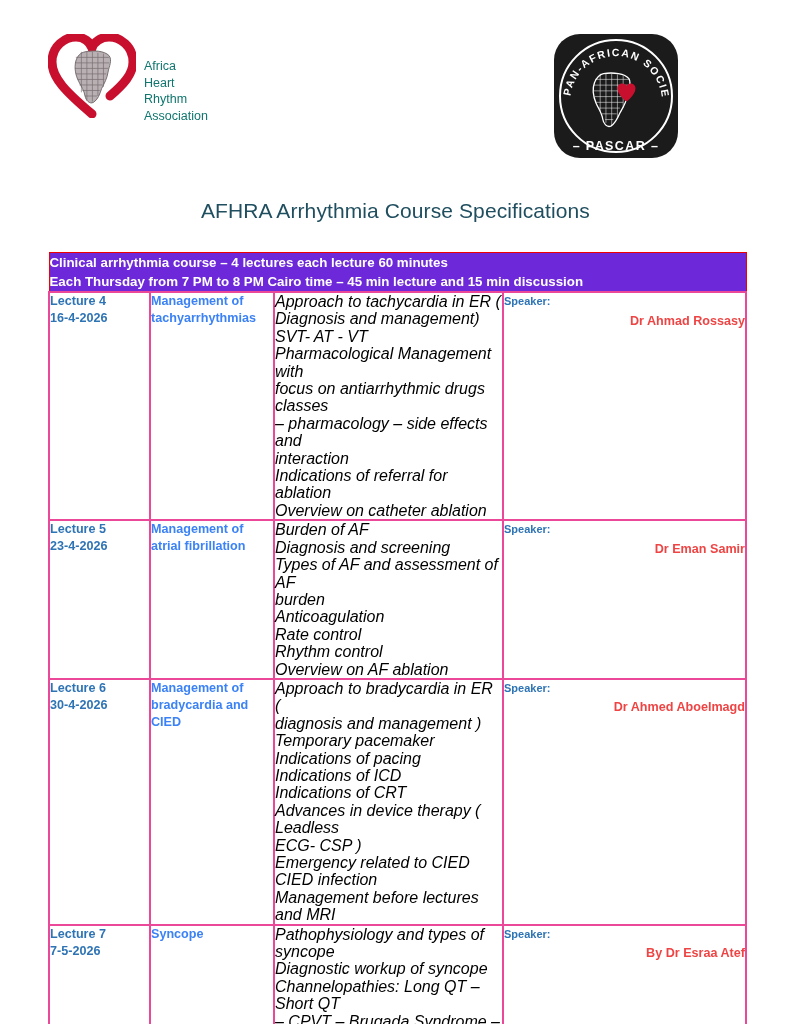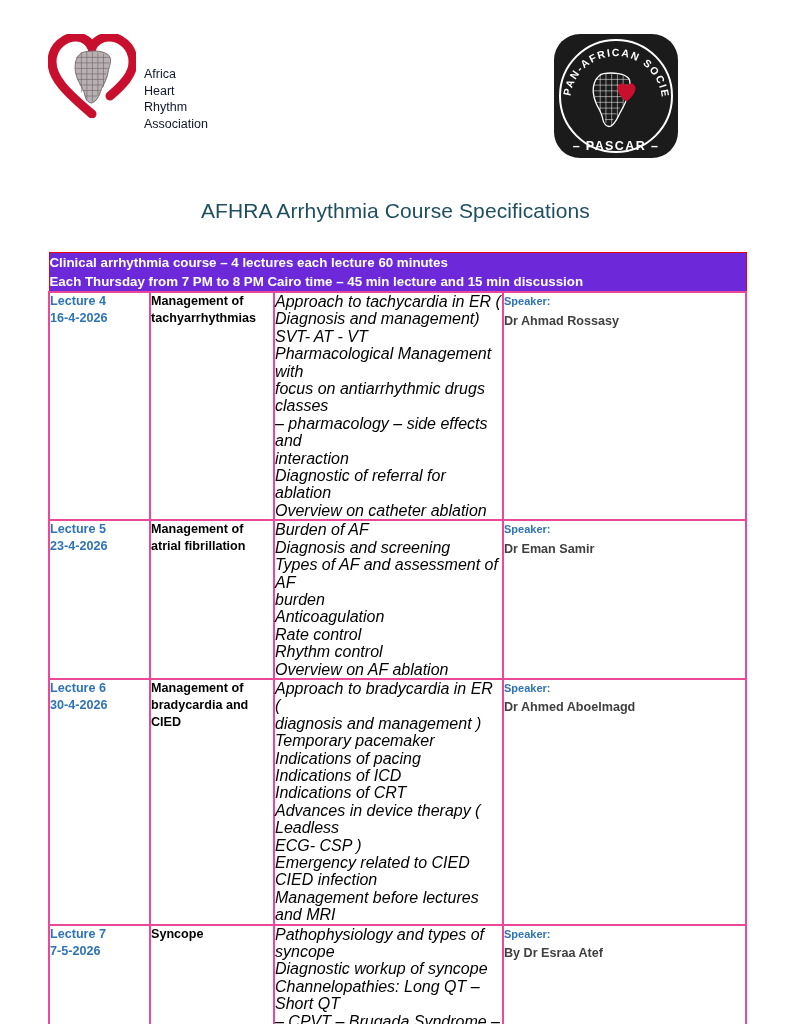--- a/index.html
+++ b/index.html
@@ -29,24 +29,24 @@
     display: flex;
     align-items: flex-start;
   }
   .afhra-mark {
     position: relative;
     width: 88px;
     height: 84px;
   }
   .afhra-text {
     margin-left: 8px;
-    margin-top: 32px;
+    margin-top: 24px;
     font-size: 12.5px;
     line-height: 16.5px;
-    color: #0f172a;
+    color: #0f766e;
     font-family: "Liberation Sans", sans-serif;
   }
   .pascar-logo {
     position: absolute;
     left: 548px;
     top: 28px;
     width: 136px;
     height: 136px;
   }
 
@@ -98,21 +98,21 @@
 
   td.lecture {
     padding: 8px 6px 8px 7px;
     color: #2e74b5;
     font-weight: bold;
     font-size: 12.6px;
     line-height: 17px;
   }
   td.topic {
     padding: 8px 6px 8px 7px;
-    color: #000000;
+    color: #3b82f6;
     font-weight: bold;
     font-size: 12.6px;
     line-height: 17px;
   }
   td.content {
     padding: 8px 7px 8px 8px;
     color: #000;
     font-style: italic;
     font-size: 16px;
     line-height: 17.4px;
@@ -123,23 +123,24 @@
     line-height: 17.5px;
   }
   .speaker-label {
     color: #2e74b5;
     font-weight: bold;
     font-size: 11px;
     display: block;
     margin-bottom: 2px;
   }
   .speaker-name {
-    color: #404040;
+    color: #ef4444;
     font-weight: bold;
     display: block;
+    text-align: right;
   }
   .content-line { display: block; }
 </style>
 </head>
 <body>
 
 <div class="page">
 
   <div class="header">
 
@@ -237,21 +238,21 @@
           </td>
           <td class="topic">Management  of tachyarrhythmias</td>
           <td class="content">
             <span class="content-line">Approach to tachycardia in ER (</span>
             <span class="content-line">Diagnosis and management)</span>
             <span class="content-line">SVT- AT - VT</span>
             <span class="content-line">Pharmacological Management with</span>
             <span class="content-line">focus on antiarrhythmic drugs classes</span>
             <span class="content-line">– pharmacology – side effects and</span>
             <span class="content-line">interaction</span>
-            <span class="content-line">Diagnostic of referral for ablation</span>
+            <span class="content-line">Indications of referral for ablation</span>
             <span class="content-line">Overview on catheter ablation</span>
           </td>
           <td class="speaker">
             <span class="speaker-label">Speaker:</span>
             <span class="speaker-name">Dr Ahmad Rossasy</span>
           </td>
         </tr>
 
         <tr>
           <td class="lecture">

